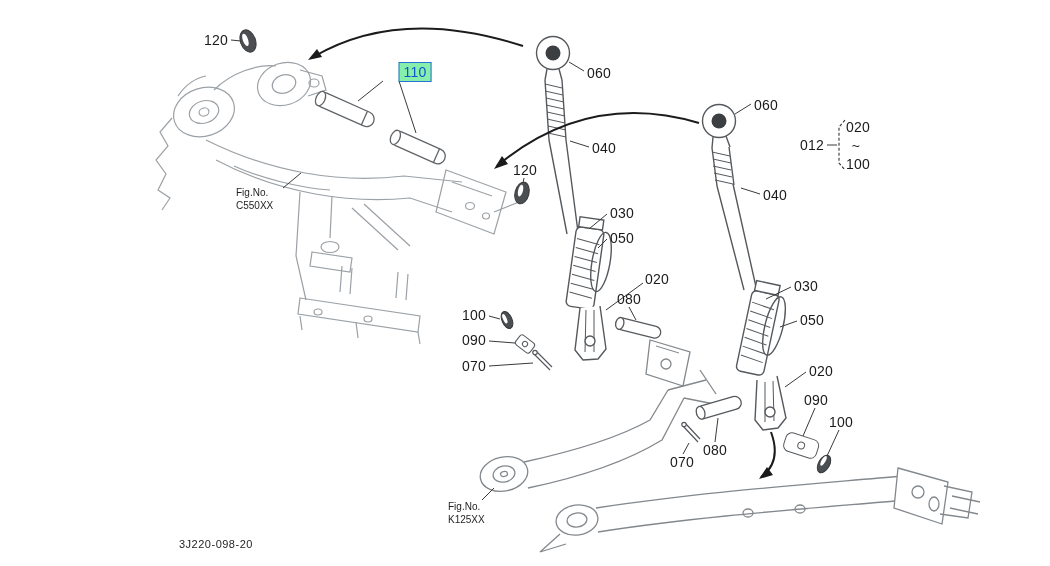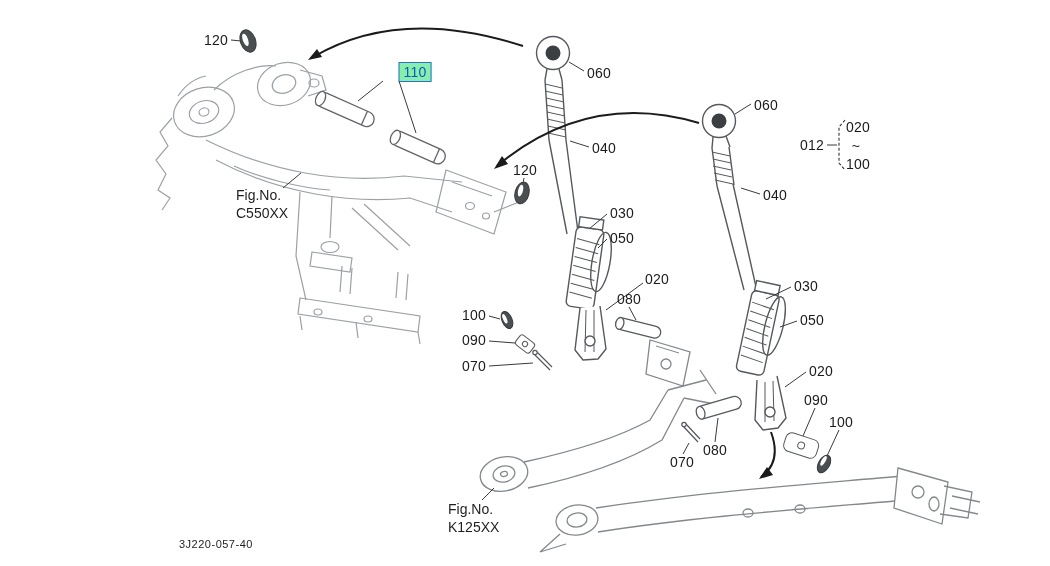--- a/index.html
+++ b/index.html
@@ -3,21 +3,21 @@
 <meta charset="utf-8">
 <style>
   *{box-sizing:border-box}
   html,body{margin:0;padding:0;background:#ffffff}
   .stage{position:relative;width:1050px;height:566px;background:#fff;outline:1px solid #e3e3e3;
          font-family:"Liberation Sans","DejaVu Sans",sans-serif;overflow:hidden}
   .artwork{position:absolute;left:0;top:0}
   .callout{position:absolute;transform:translate(-50%,-50%);font-size:14px;line-height:1;
            color:#1a1a1a;white-space:nowrap;letter-spacing:.2px}
   .callout.highlighted{padding:2px 4px;border:1.5px solid #2e6fd4;background:#d9e8fb;color:#1456c8}
-  .fig-ref{position:absolute;font-size:14px;color:#1f1f1f;line-height:1.3}
+  .fig-ref{position:absolute;font-size:10px;color:#1f1f1f;line-height:1.3}
   .fig-line{display:block}
   .doc-number{position:absolute;left:179px;top:538px;font-size:11px;color:#1f1f1f;letter-spacing:.5px}
 </style>
 </head>
 <body>
 
 <div class="stage">
 
   <svg class="artwork" width="1050" height="566" viewBox="0 0 1050 566">
 
@@ -257,14 +257,14 @@
 
   <div class="fig-ref" style="left: 236px; top: 186px;">
     <span class="fig-line">Fig.No.</span>
     <span class="fig-line">C550XX</span>
   </div>
   <div class="fig-ref" style="left: 448px; top: 500px;">
     <span class="fig-line">Fig.No.</span>
     <span class="fig-line">K125XX</span>
   </div>
 
-  <div class="doc-number">3J220-057-40</div>
+  <div class="doc-number">3J220-098-20</div>
 </div>
 
 </body></html>

